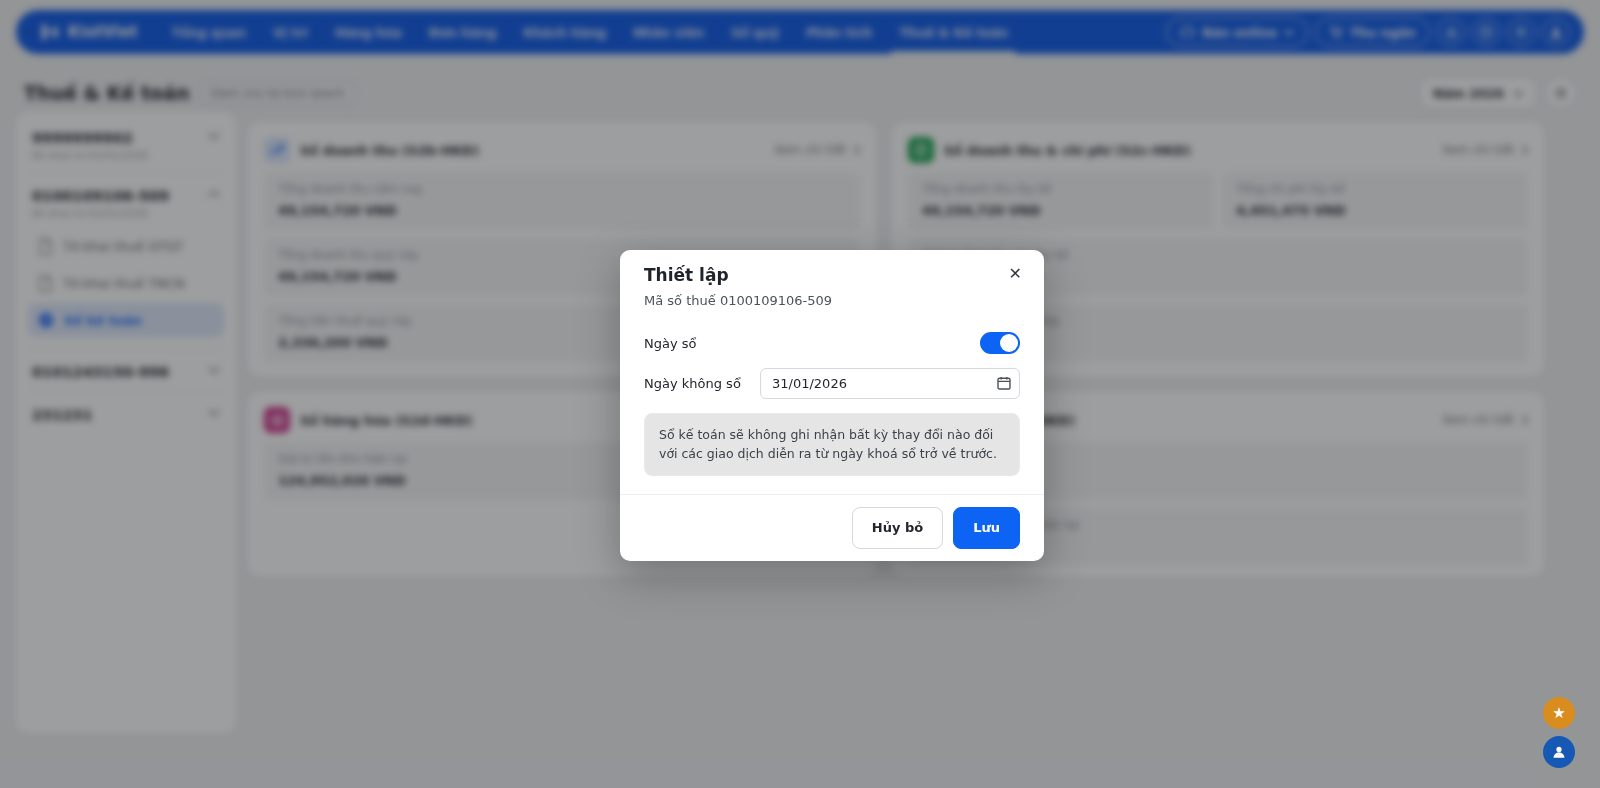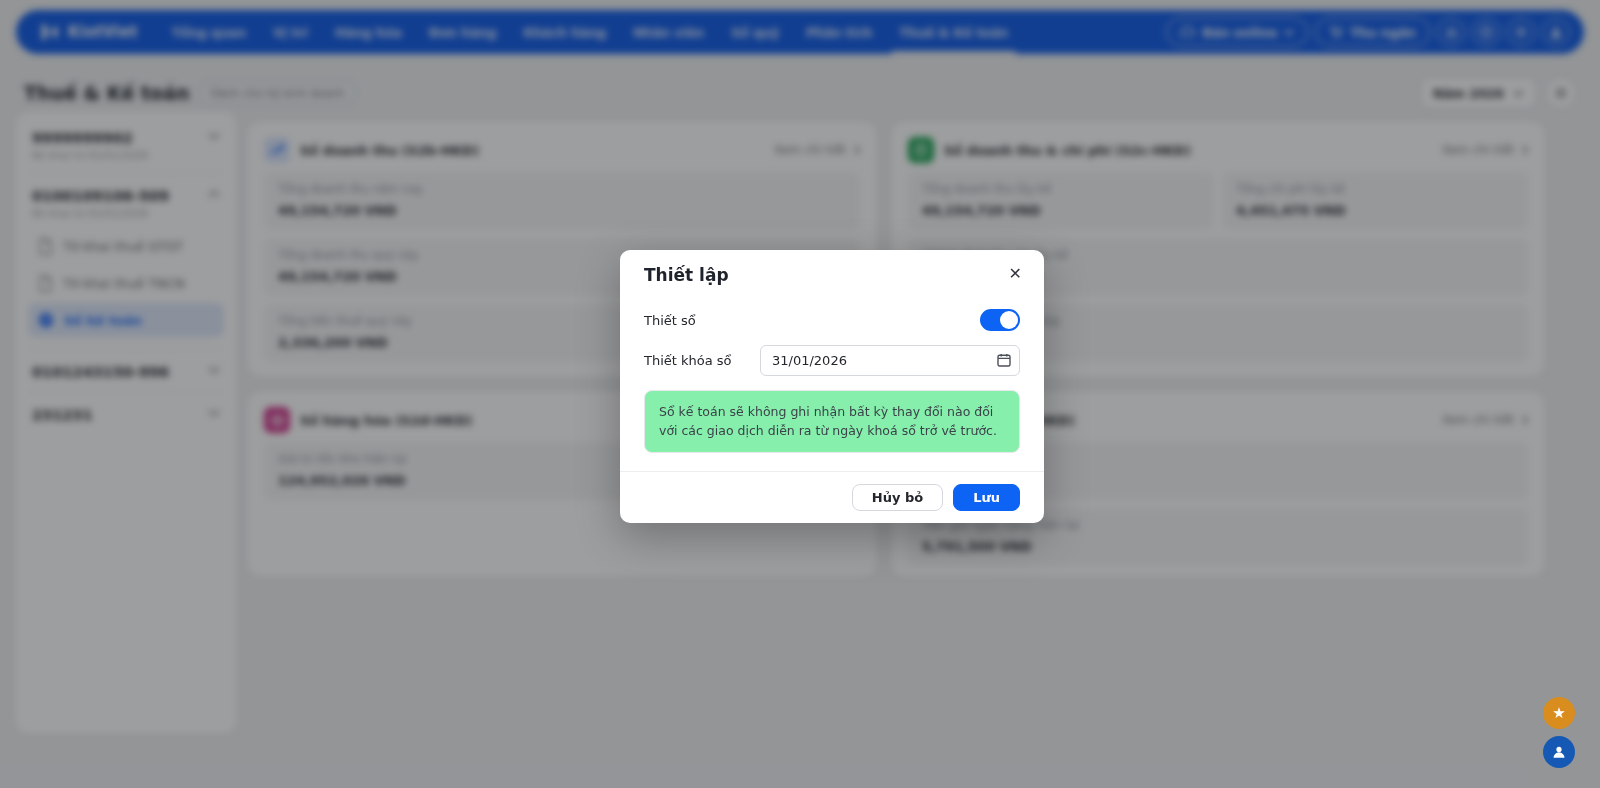--- a/index.html
+++ b/index.html
@@ -104,25 +104,25 @@
   .form-label { width:104px; font-size:13px; color:#23262c; flex:none; }
   .toggle { margin-left:auto; width:40px; height:22px; border-radius:11px; background:#0d63f3;
     position:relative; cursor:pointer; flex:none; }
   .toggle .knob { position:absolute; top:2px; right:2px; width:18px; height:18px;
     border-radius:50%; background:#fff; }
   .date-wrap { flex:1; position:relative;padding-left:12px; }
   .date-input { width:100%; height:31px; border:1px solid #d5d8dd; border-radius:6px;
     padding:0 30px 0 11px; font-size:13px; color:#23262c;
     font-family:"DejaVu Sans","Liberation Sans",sans-serif; outline:none; }
   .date-ic { position:absolute; right:9px; top:8px; color:#4c525a; pointer-events:none; }
-  .note-box { background:#86efac; border:1px solid #e7e9ec; border-radius:8px;
+  .note-box { background:#e5e5e5; border:1px solid #e7e9ec; border-radius:8px;
     padding:11px 14px; font-size:12.5px; color:#3c424a; line-height:1.55; }
   .modal-footer { margin-top:18px; border-top:1px solid #eceef0; padding:12px 24px;
     display:flex; justify-content:flex-end; gap:10px; }
-  .btn { height:27px; border-radius:8px; font-size:13px; font-weight:bold; cursor:pointer;
+  .btn { height:42px; border-radius:8px; font-size:13px; font-weight:bold; cursor:pointer;
     display:flex; align-items:center; padding:0 19px;
     font-family:"DejaVu Sans","Liberation Sans",sans-serif; }
   .btn-secondary { background:#fff; border:1px solid #d5d8dd; color:#23262c; }
   .btn-primary { background:#0d63f3; border:1px solid #0d63f3; color:#fff; }
 
   svg { display:block; }
 </style>
 </head>
 <body>
 
@@ -408,31 +408,32 @@
     <svg width="16" height="16" viewBox="0 0 16 16" fill="#fff">
         <circle cx="8" cy="5.4" r="2.6"></circle>
         <path d="M2.5 13.8 a5.5 5.5 0 0 1 11 0 Z"></path>
       </svg>
   </div>
 </div>
 
 <div class="modal">
   <div class="modal-head">
     <div class="modal-title">Thiết lập</div>
+    <div class="modal-sub">Mã số thuế 0100109106-509</div>
     <div class="modal-close">✕</div>
   </div>
   <div class="modal-body">
     <div class="form-row">
-      <span class="form-label">Thiết sổ</span>
+      <span class="form-label">Ngày sổ</span>
       <span class="toggle">
           <span class="knob"></span>
         </span>
     </div>
     <div class="form-row">
-      <span class="form-label">Thiết khóa sổ</span>
+      <span class="form-label">Ngày không sổ</span>
       <span class="date-wrap">
         <input class="date-input" value="31/01/2026" style="">
         <span class="date-ic">
           <svg width="14" height="14" viewBox="0 0 14 14" fill="none" stroke="currentColor" stroke-width="1.4">
               <rect x="1" y="2.2" width="12" height="10.8" rx="1.5"></rect>
               <path d="M1 5.4 h12 M4.2 1 v2.4 M9.8 1 v2.4"></path>
             </svg>
         </span>
       </span>
     </div>

